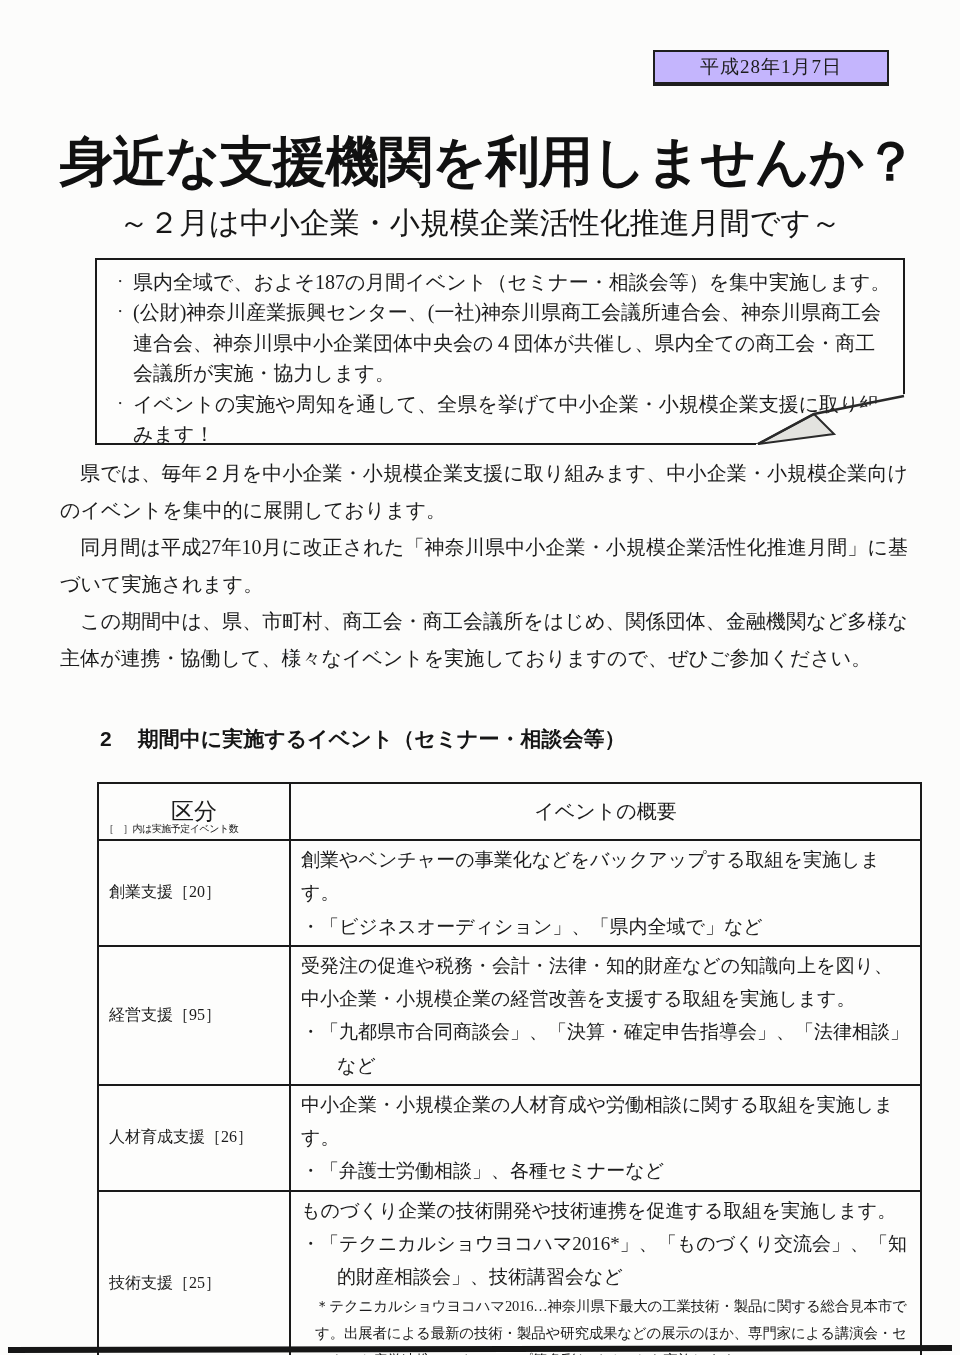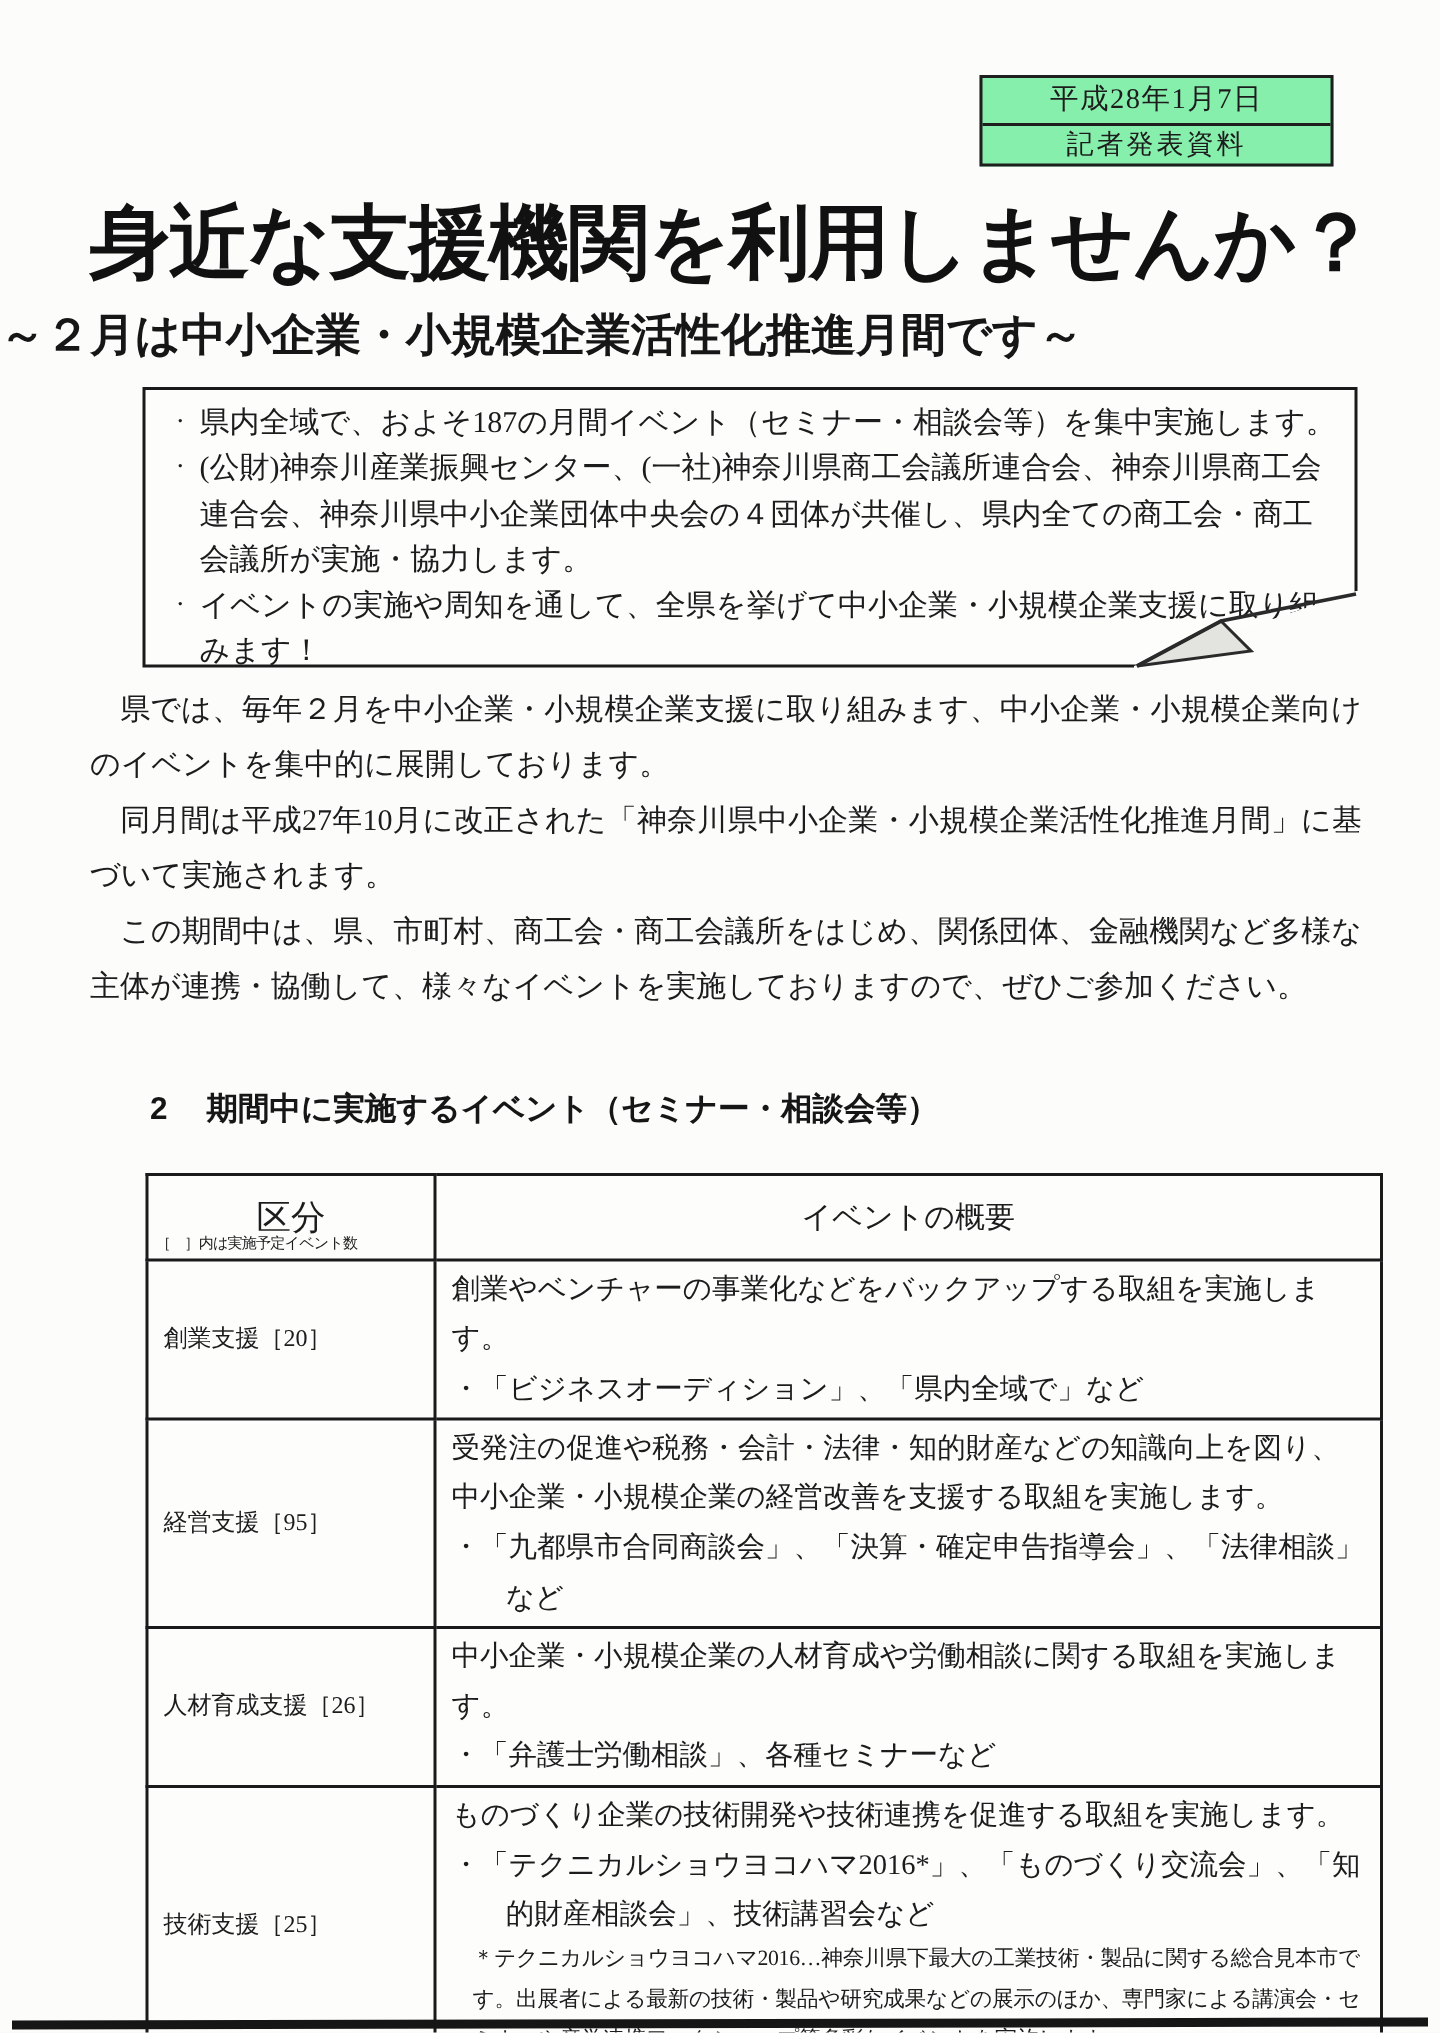--- a/index.html
+++ b/index.html
@@ -12,42 +12,43 @@
     overflow:hidden;
   }
   .page{
     position:absolute;left:0;top:0;width:960px;height:1355px;
     background:#fcfcfb;
   }
   
   .date-box{
     position:absolute;left:653px;top:50px;width:232px;
     border:2px solid #1e1e1e;
-    background:#86efac;
+    background:#c4b5fd;
   }
   .date-box .row1{
     height:30px;line-height:30px;text-align:center;
     font-size:19px;border-bottom:2px solid #1e1e1e;letter-spacing:1px;
   }
   .date-box .row2{
     height:25px;line-height:25px;text-align:center;
     font-size:18px;letter-spacing:2px;
   }
   
   .title{
     position:absolute;left:0;top:118px;width:960px;margin:8px;
     text-align:center;
     font-family:"Liberation Sans","DejaVu Sans",sans-serif;
     font-weight:800;font-size:54px;letter-spacing:-1px;
     color:#111;
   }
   .subtitle{
     position:absolute;left:0;top:203px;width:960px;
-    font-family:"Liberation Sans","DejaVu Sans",sans-serif;
-    font-weight:700;font-size:30px;letter-spacing:0px;
+    text-align:center;
+    font-family:"Liberation Sans","DejaVu Sans",sans-serif;
+    font-weight:400;font-size:30px;letter-spacing:0px;
     color:#161616;
   }
   
   .highlight-box{
     position:absolute;left:95px;top:258px;width:810px;height:187px;
     border:2.5px solid #1a1a1a;background:#fdfdfc;
     box-sizing:border-box;
     padding:7px 12px 0 10px;
   }
   .hb-bullet{
@@ -130,21 +131,20 @@
     background:#161616;transform:rotate(-0.12deg);
   }
 </style>
 </head>
 <body>
 
 <div class="page">
 
   <div class="date-box">
     <div class="row1">平成28年1月7日</div>
-    <div class="row2">記者発表資料</div>
   </div>
 
   <h1 class="title">身近な支援機関を利用しませんか？</h1>
   <div class="subtitle">～２月は中小企業・小規模企業活性化推進月間です～</div>
 
   <div class="highlight-box">
     <div class="hb-bullet">
       <span class="marker">・</span>
       <span class="btext">県内全域で、およそ187の月間イベント（セミナー・相談会等）を集中実施します。</span>
     </div>

